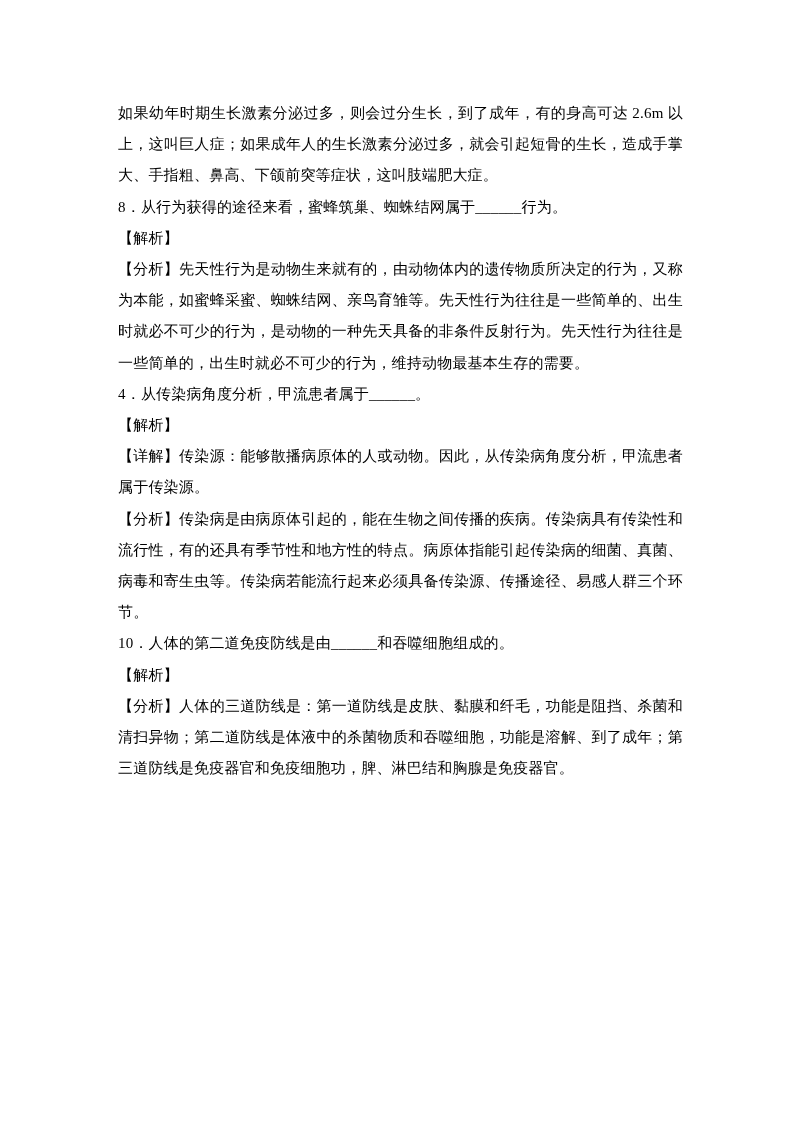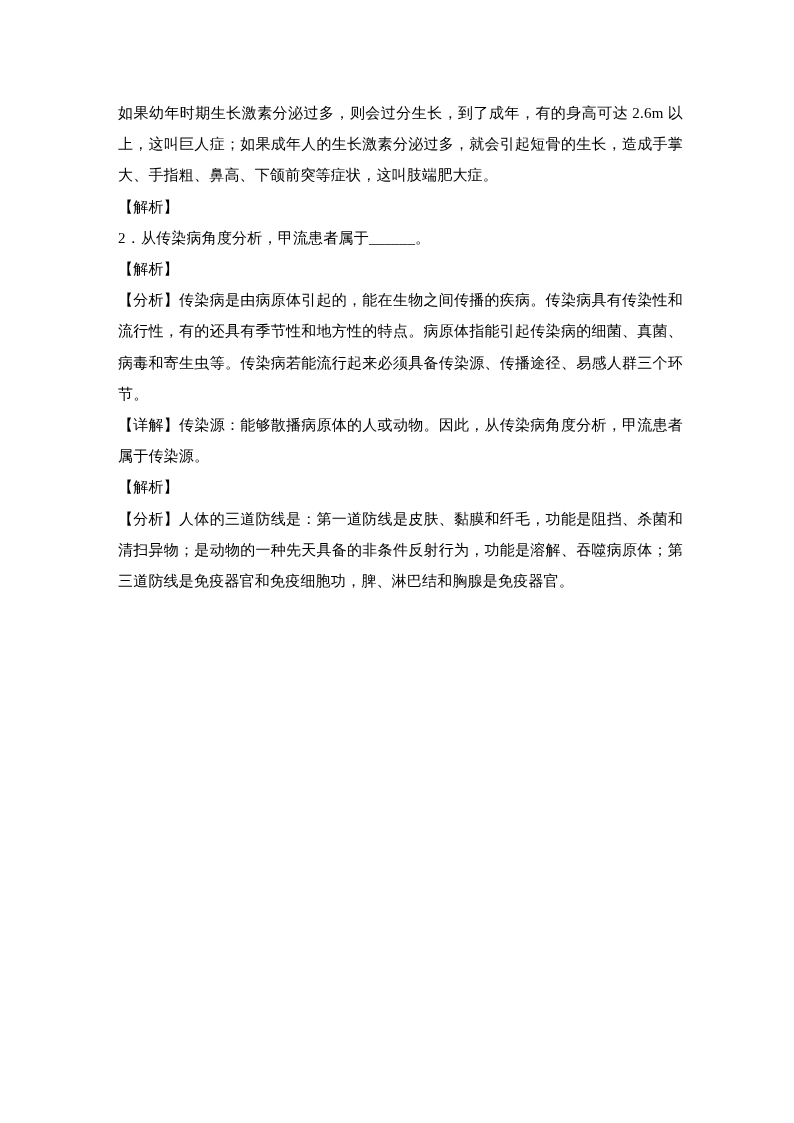--- a/index.html
+++ b/index.html
@@ -34,21 +34,24 @@
     margin: 0;
     padding: 0;
   }
 </style>
 </head>
 <body>
 
 <div class="page">
   <div class="content">
     <p>如果幼年时期生长激素分泌过多，则会过分生长，到了成年，有的身高可达 2.6m 以上，这叫巨人症；如果成年人的生长激素分泌过多，就会引起短骨的生长，造成手掌大、手指粗、鼻高、下颌前突等症状，这叫肢端肥大症。</p>
+    <p>8．从行为获得的途径来看，蜜蜂筑巢、蜘蛛结网属于______行为。</p>
     <p>【解析】</p>
-    <p>2．从传染病角度分析，甲流患者属于______。</p>
+    <p>【分析】先天性行为是动物生来就有的，由动物体内的遗传物质所决定的行为，又称为本能，如蜜蜂采蜜、蜘蛛结网、亲鸟育雏等。先天性行为往往是一些简单的、出生时就必不可少的行为，是动物的一种先天具备的非条件反射行为。先天性行为往往是一些简单的，出生时就必不可少的行为，维持动物最基本生存的需要。</p>
+    <p>4．从传染病角度分析，甲流患者属于______。</p>
     <p>【解析】</p>
+    <p>【详解】传染源：能够散播病原体的人或动物。因此，从传染病角度分析，甲流患者属于传染源。</p>
     <p>【分析】传染病是由病原体引起的，能在生物之间传播的疾病。传染病具有传染性和流行性，有的还具有季节性和地方性的特点。病原体指能引起传染病的细菌、真菌、病毒和寄生虫等。传染病若能流行起来必须具备传染源、传播途径、易感人群三个环节。</p>
-    <p>【详解】传染源：能够散播病原体的人或动物。因此，从传染病角度分析，甲流患者属于传染源。</p>
+    <p>10．人体的第二道免疫防线是由______和吞噬细胞组成的。</p>
     <p>【解析】</p>
-    <p>【分析】人体的三道防线是：第一道防线是皮肤、黏膜和纤毛，功能是阻挡、杀菌和清扫异物；是动物的一种先天具备的非条件反射行为，功能是溶解、吞噬病原体；第三道防线是免疫器官和免疫细胞功，脾、淋巴结和胸腺是免疫器官。</p>
+    <p>【分析】人体的三道防线是：第一道防线是皮肤、黏膜和纤毛，功能是阻挡、杀菌和清扫异物；第二道防线是体液中的杀菌物质和吞噬细胞，功能是溶解、到了成年；第三道防线是免疫器官和免疫细胞功，脾、淋巴结和胸腺是免疫器官。</p>
   </div>
 </div>
 
 </body></html>

